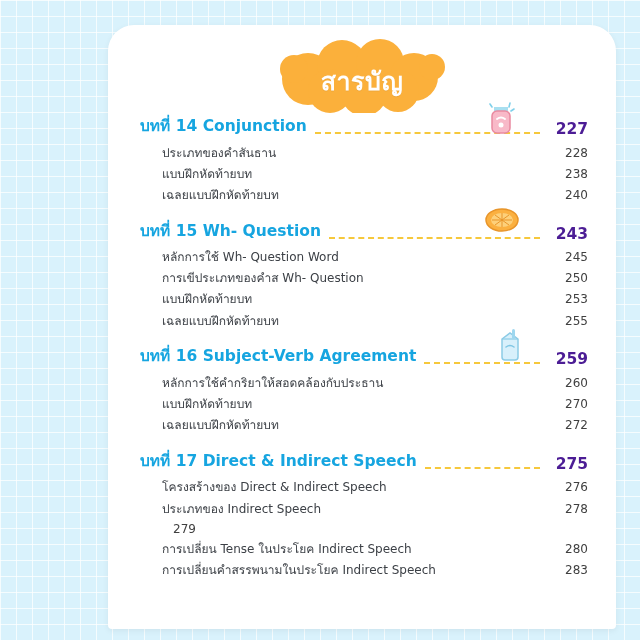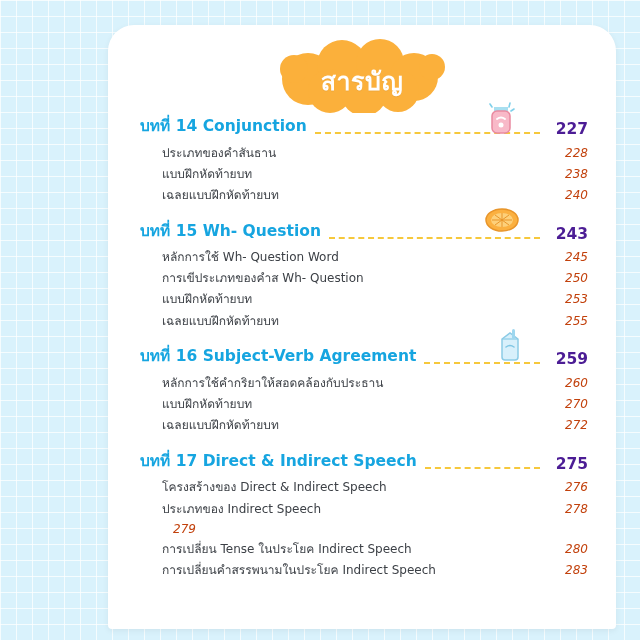--- a/index.html
+++ b/index.html
@@ -104,22 +104,21 @@
     color: #3c4046;
     padding: 2.5px 0 2.5px 22px;
   }
   .row .r-title {
     flex: 1;
     line-height: 1.35;
   }
   .row .r-page {
     min-width: 34px;
     text-align: right;
-    color: #c2410c;
-    font-style: italic;
+    color: #404040;
   }
   .deco {
     position: absolute;
     pointer-events: none;
   }
   .deco svg { display:block; }
 </style>
 </head>
 <body>
 

